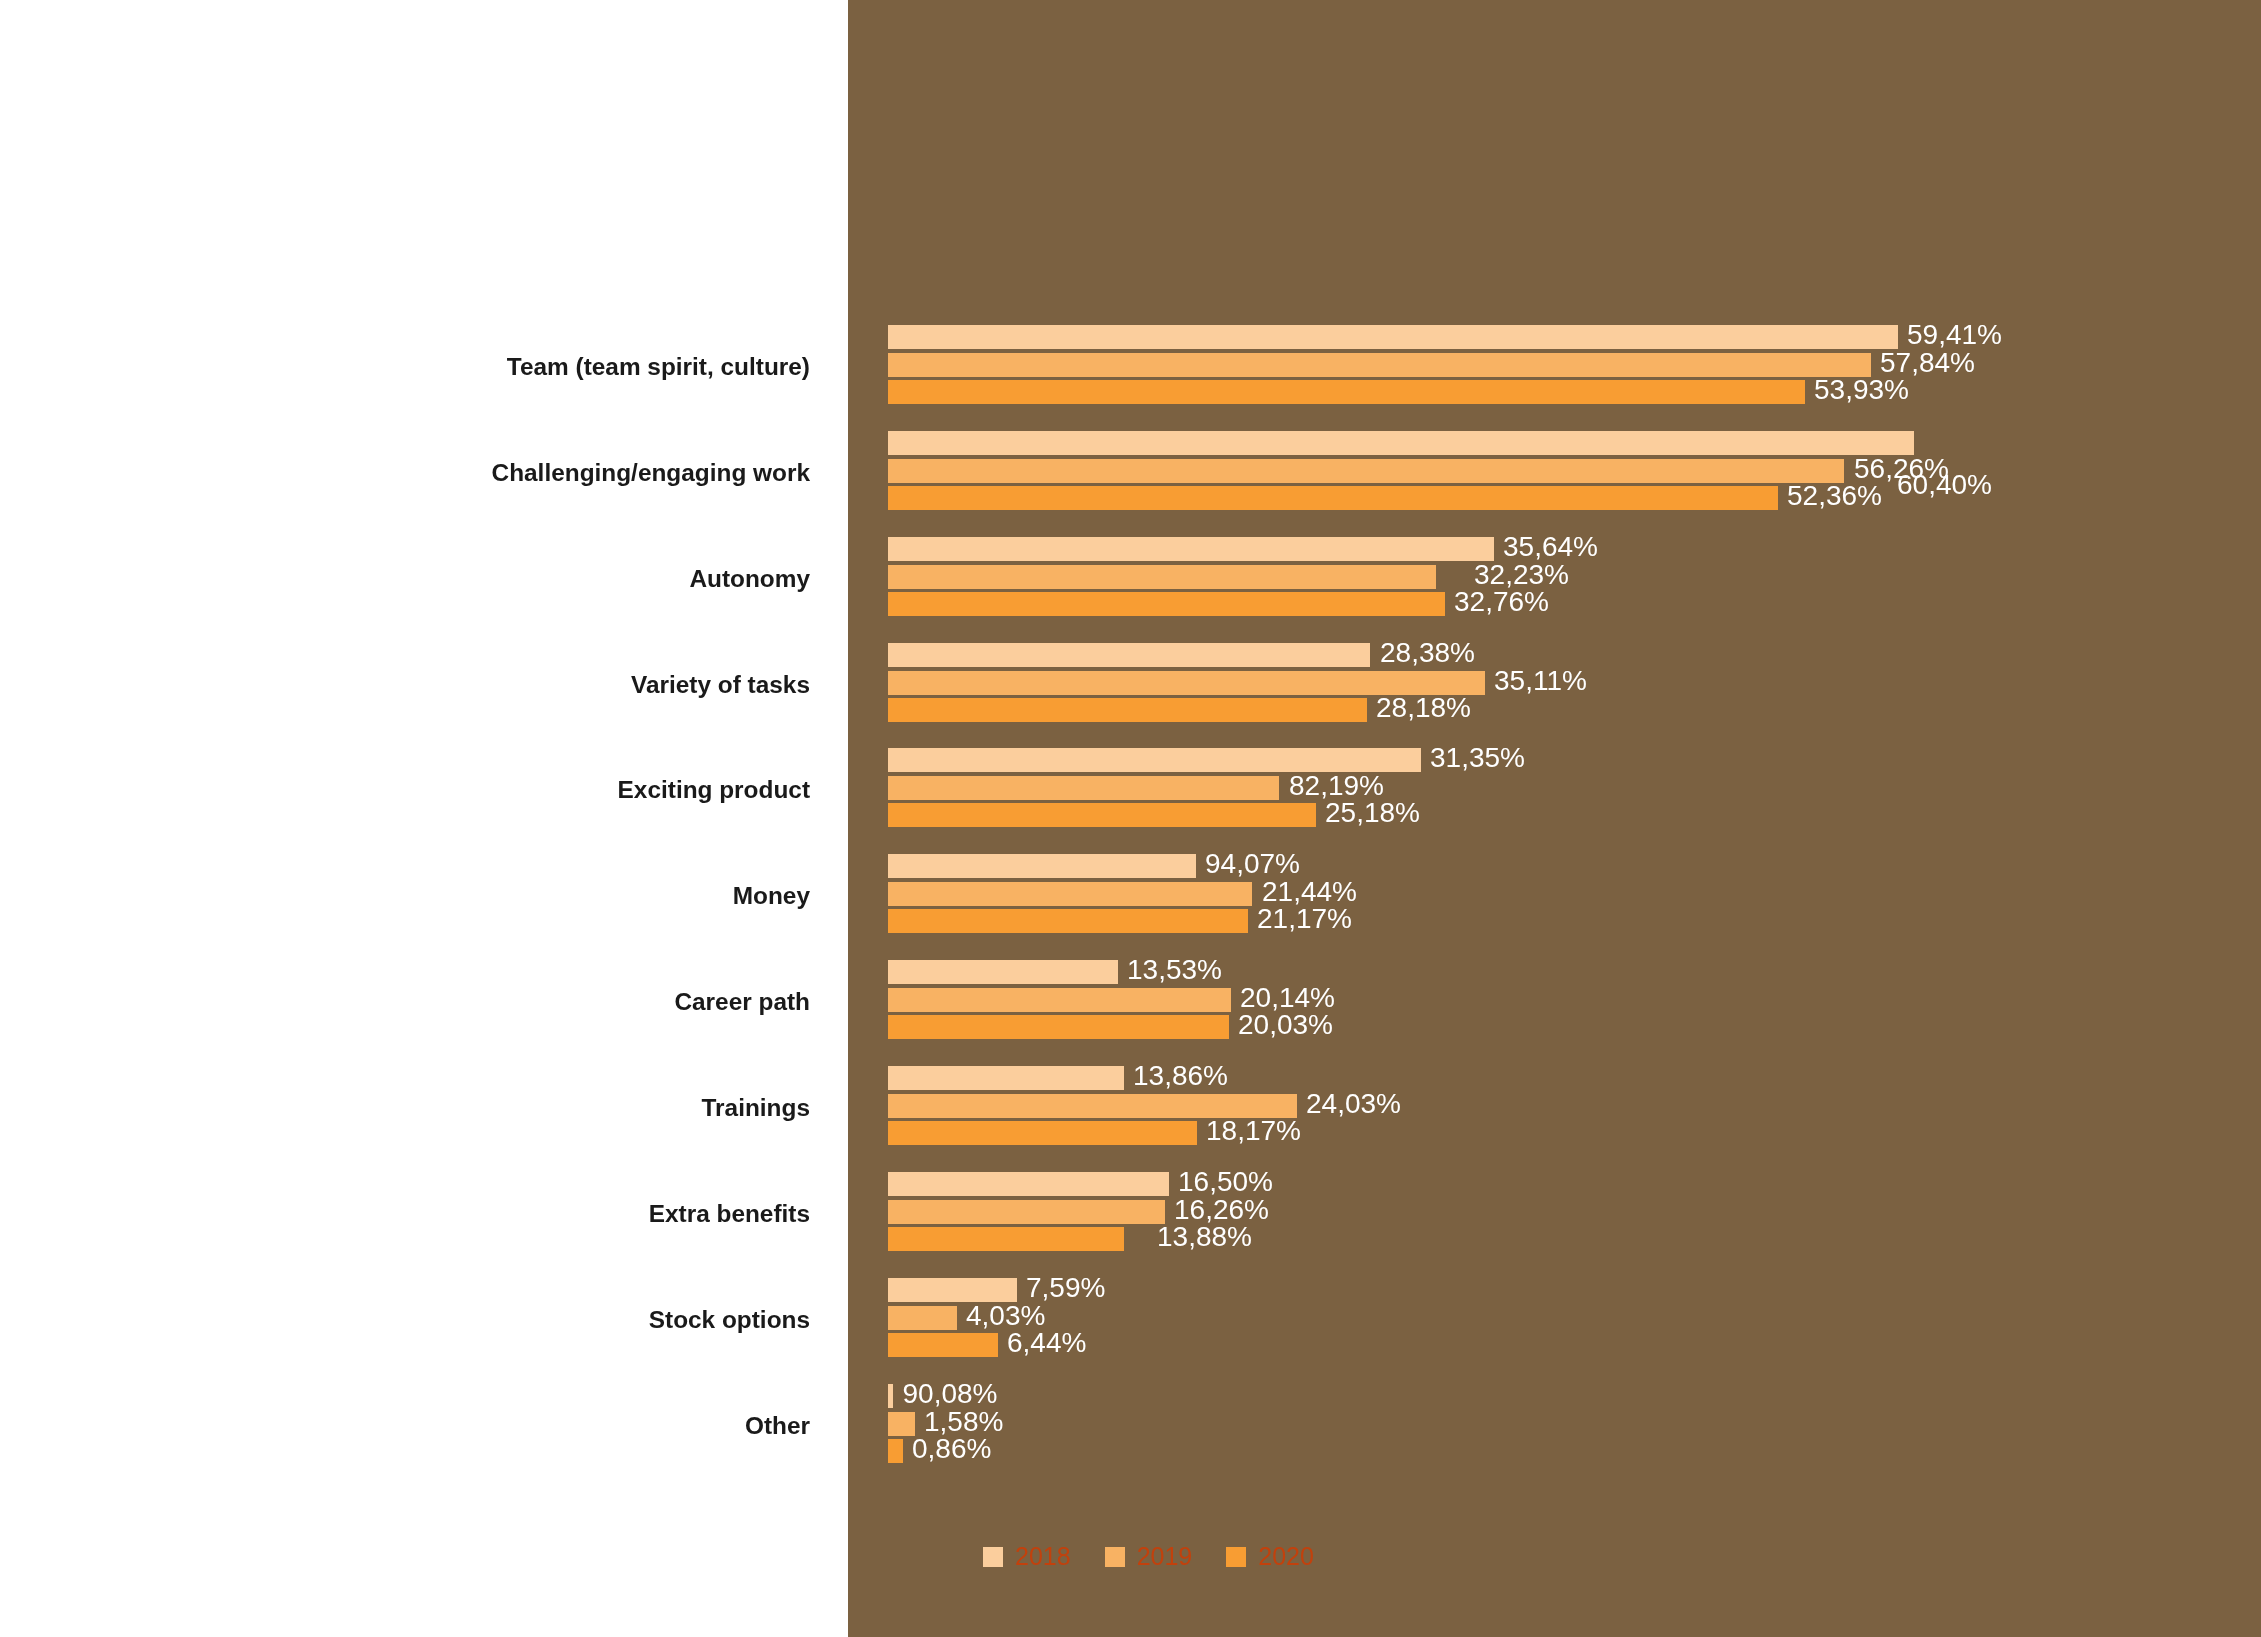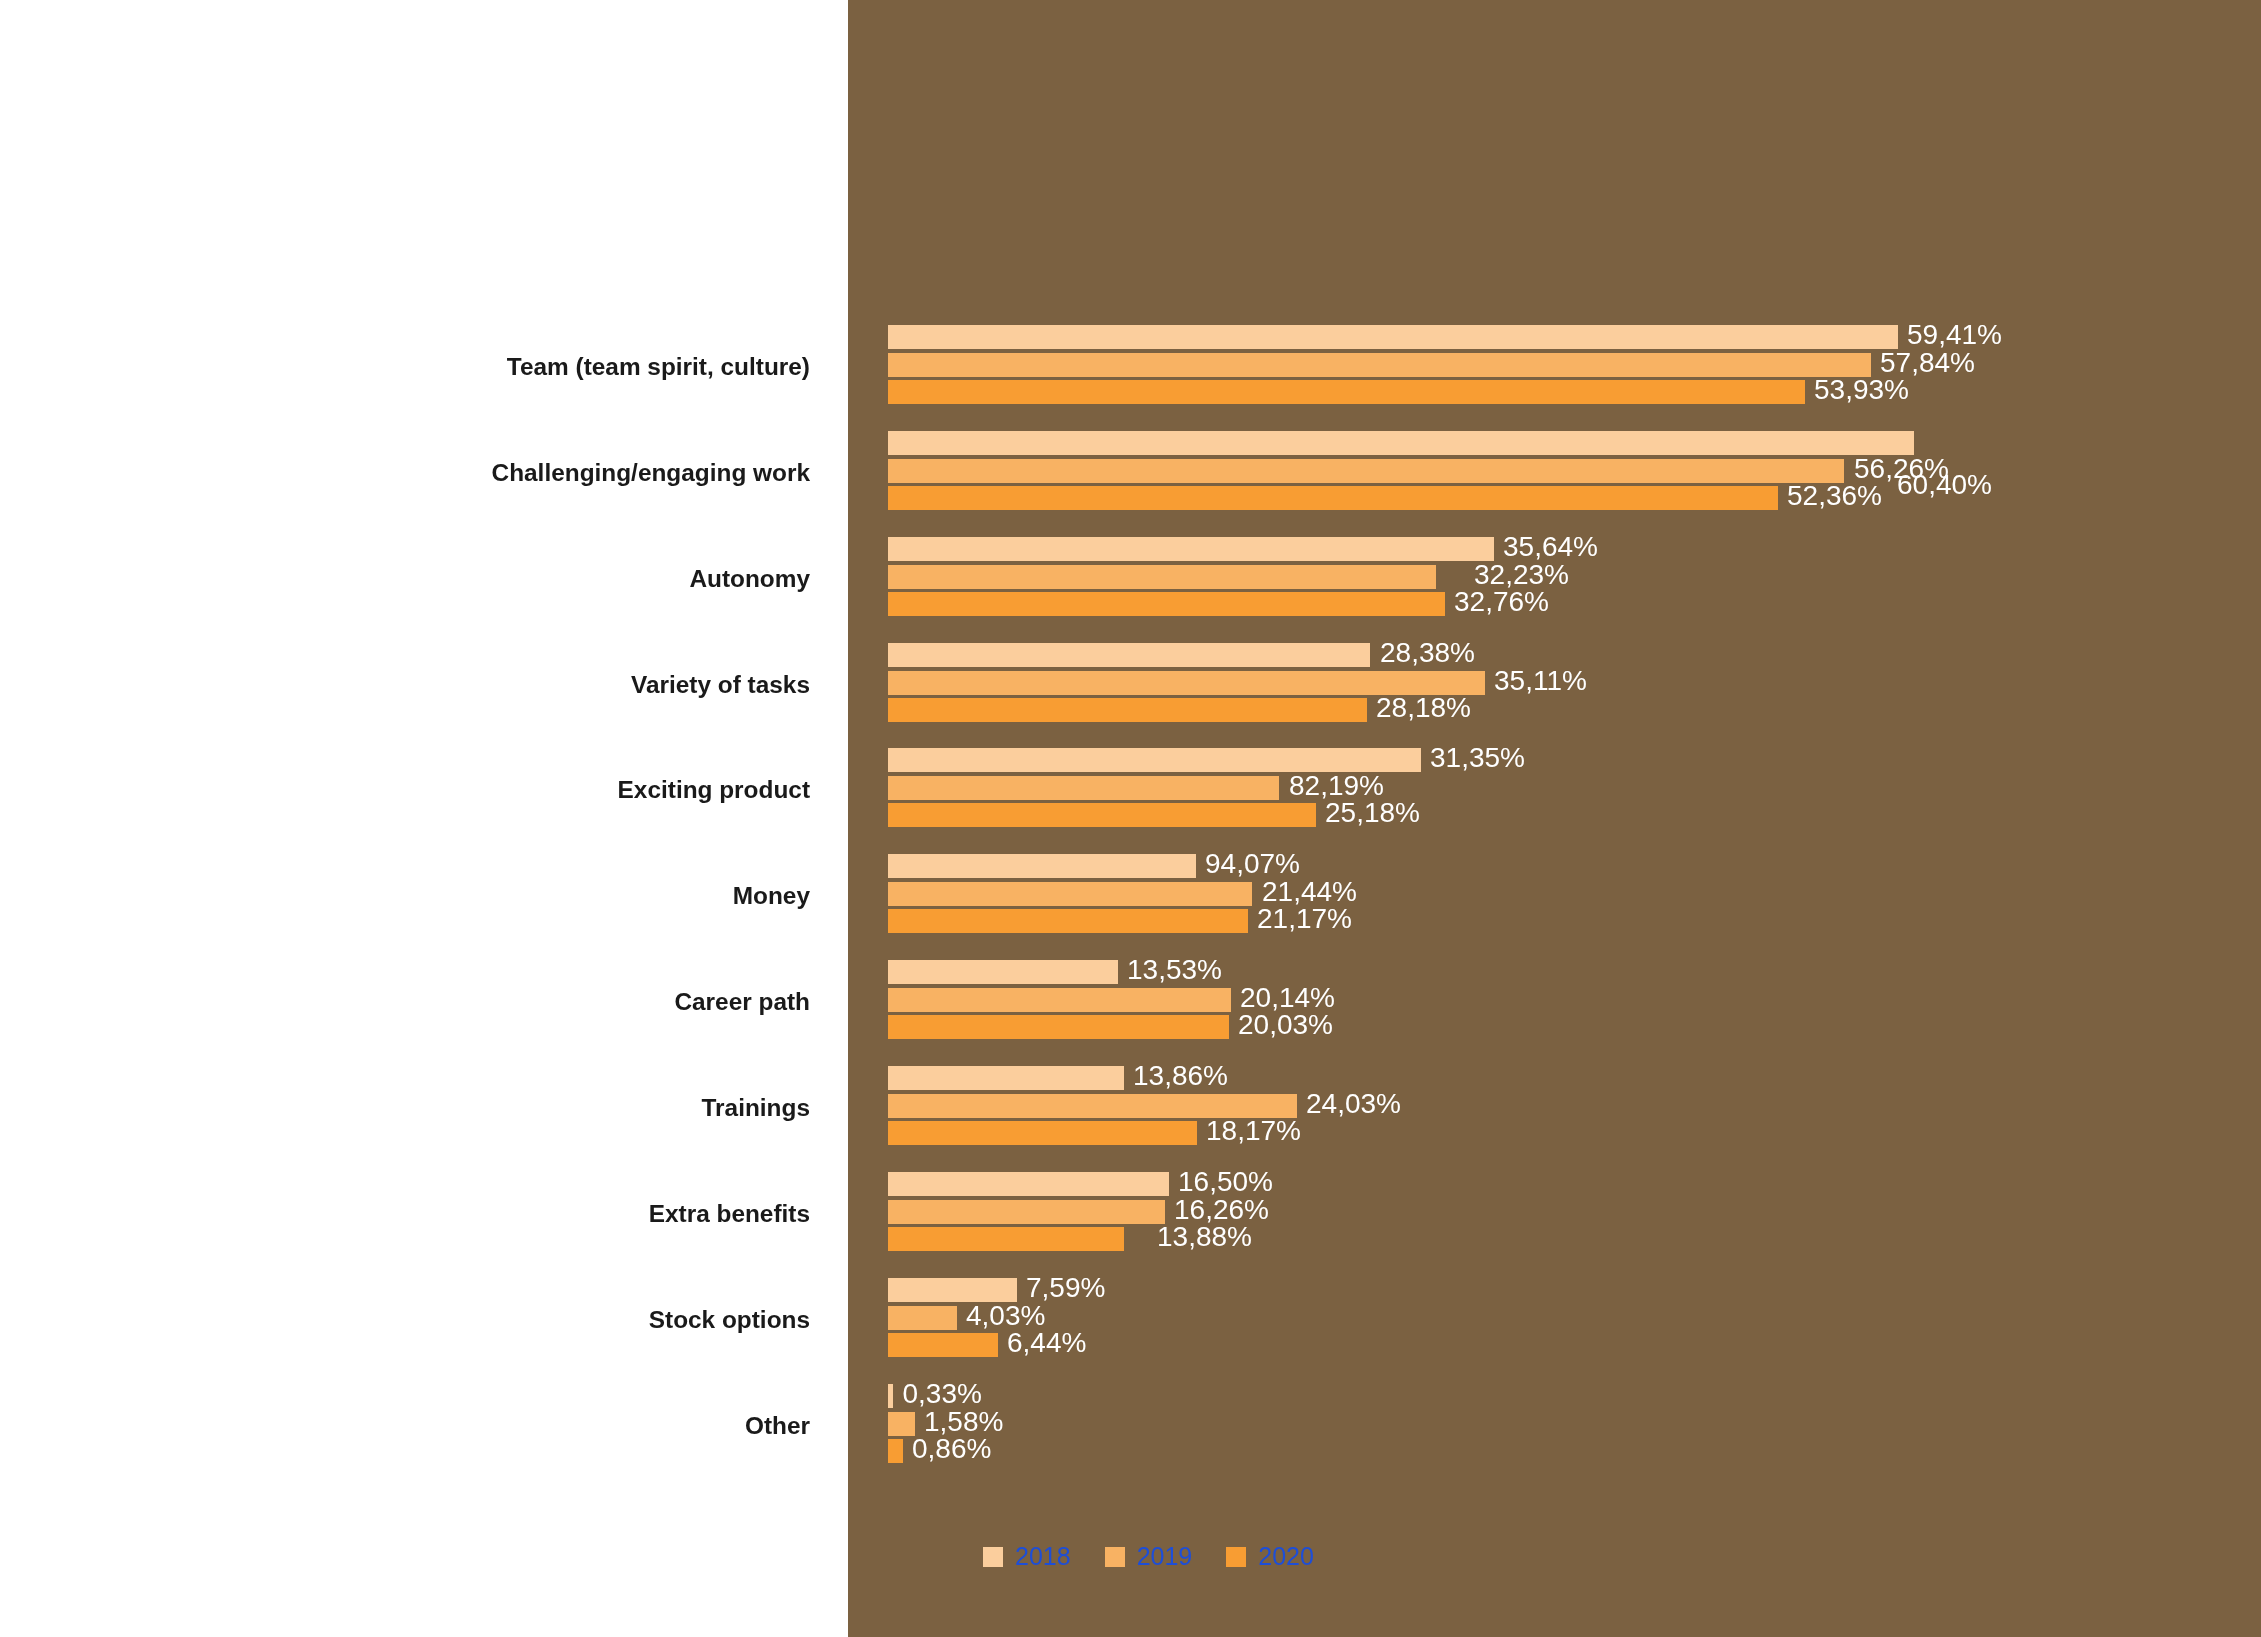--- a/index.html
+++ b/index.html
@@ -98,21 +98,21 @@
     align-items: center;
     gap: 12px;
   }
   .legend-swatch {
     width: 20px;
     height: 20px;
     display: block;
   }
   .legend-label {
     font-size: 25px;
-    color: #1d4ed8;
+    color: #c2410c;
     line-height: 1;
   }
 </style>
 </head>
 <body>
 
 <div id="page">
 
   <div id="chart-panel"></div>
 
@@ -265,21 +265,21 @@
         </div>
         <div class="bar-row" style="top: 55px;">
           <div class="bar bar-2020" style="width: 110px; background: rgb(248, 157, 51);"></div>
           <div class="bar-value" style="left: 119px;">6,44%</div>
         </div>
       </div>
       <div class="group" style="top: 1384px;">
         <div class="cat-label">Other</div>
         <div class="bar-row" style="top: 0px;">
           <div class="bar bar-2018" style="width: 5.3px; background: rgb(251, 206, 157);"></div>
-          <div class="bar-value" style="left: 14.5px;">0,33%</div>
+          <div class="bar-value" style="left: 14.5px;">90,08%</div>
         </div>
         <div class="bar-row" style="top: 28px;">
           <div class="bar bar-2019" style="width: 27px; background: rgb(248, 178, 99);"></div>
           <div class="bar-value" style="left: 36px;">1,58%</div>
         </div>
         <div class="bar-row" style="top: 55px;">
           <div class="bar bar-2020" style="width: 14.5px; background: rgb(248, 157, 51);"></div>
           <div class="bar-value" style="left: 24px;">0,86%</div>
         </div>
       </div>

